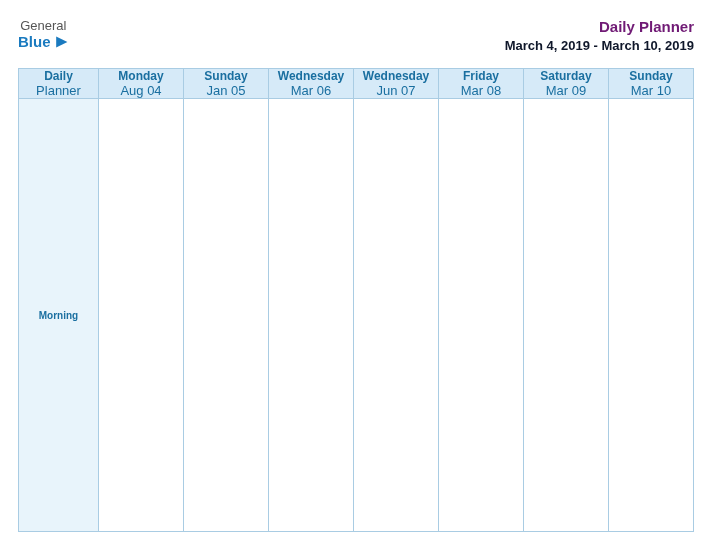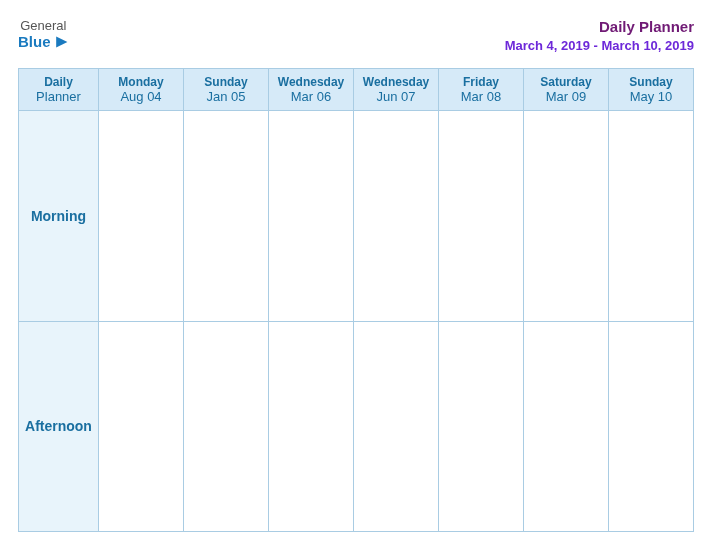--- a/index.html
+++ b/index.html
@@ -51,35 +51,35 @@
     }
 
     .planner-title {
       font-size: 15px;
       color: #701a75;
       font-weight: bold;
     }
 
     .planner-dates {
       font-size: 13px;
-      color: #6d28d9;
+      color: #0f172a;
       font-weight: bold;
     }
 
     .calendar-table {
       width: 100%;
       border-collapse: collapse;
       flex: 1;
     }
 
     .calendar-table th {
       background-color: #d6eaf8;
       border: 1px solid #a9cce3;
       text-align: center;
-      padding: 6px 4px;
+      padding: 0 4px;
       color: #1a6fa0;
       font-size: 11.5px;
       font-weight: bold;
     }
 
     .calendar-table th .day-name {
       display: block;
       font-size: 12px;
       font-weight: bold;
     }
@@ -88,21 +88,21 @@
       display: block;
       font-size: 13px;
       font-weight: normal;
       color: #1a6fa0;
     }
 
     .calendar-table td {
       border: 1px solid #a9cce3;
       vertical-align: middle;
       text-align: center;
-      font-size: 14px;
+      font-size: 10px;
       color: #1a6fa0;
       font-weight: bold;
       height: 110px;
     }
 
     .row-label {
       background-color: #e8f4fb;
       width: 80px;
       min-width: 80px;
     }
@@ -161,39 +161,29 @@
       <th>
         <span class="day-name">Friday</span>
         <span class="day-date">Mar 08</span>
       </th>
       <th>
         <span class="day-name">Saturday</span>
         <span class="day-date">Mar 09</span>
       </th>
       <th>
         <span class="day-name">Sunday</span>
-        <span class="day-date">May 10</span>
+        <span class="day-date">Mar 10</span>
       </th>
     </tr>
   </thead>
   <tbody>
     <tr>
       <td class="row-label">Morning</td>
       <td class="day-cell"></td>
       <td class="day-cell"></td>
       <td class="day-cell"></td>
       <td class="day-cell"></td>
       <td class="day-cell"></td>
       <td class="day-cell"></td>
       <td class="day-cell"></td>
     </tr>
-    <tr>
-      <td class="row-label">Afternoon</td>
-      <td class="day-cell"></td>
-      <td class="day-cell"></td>
-      <td class="day-cell"></td>
-      <td class="day-cell"></td>
-      <td class="day-cell"></td>
-      <td class="day-cell"></td>
-      <td class="day-cell"></td>
-    </tr>
   </tbody>
 </table>
 
 </body></html>

